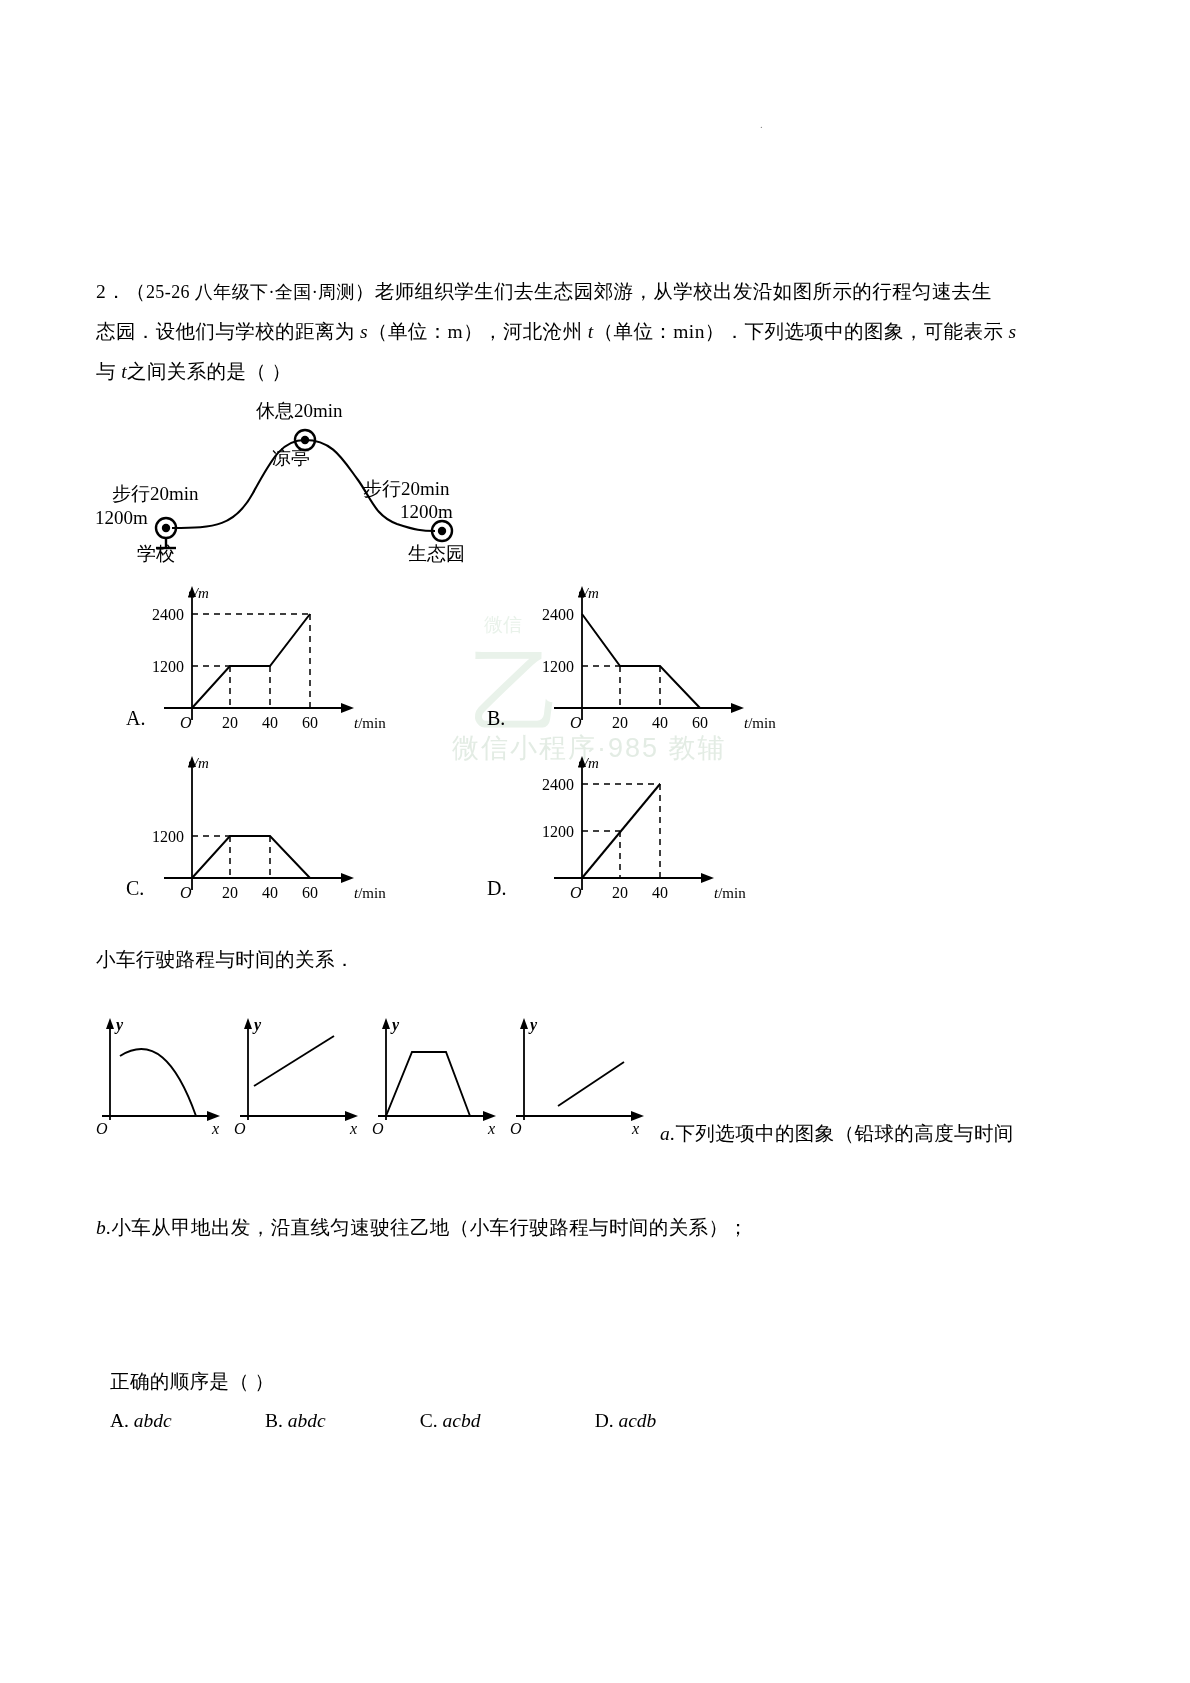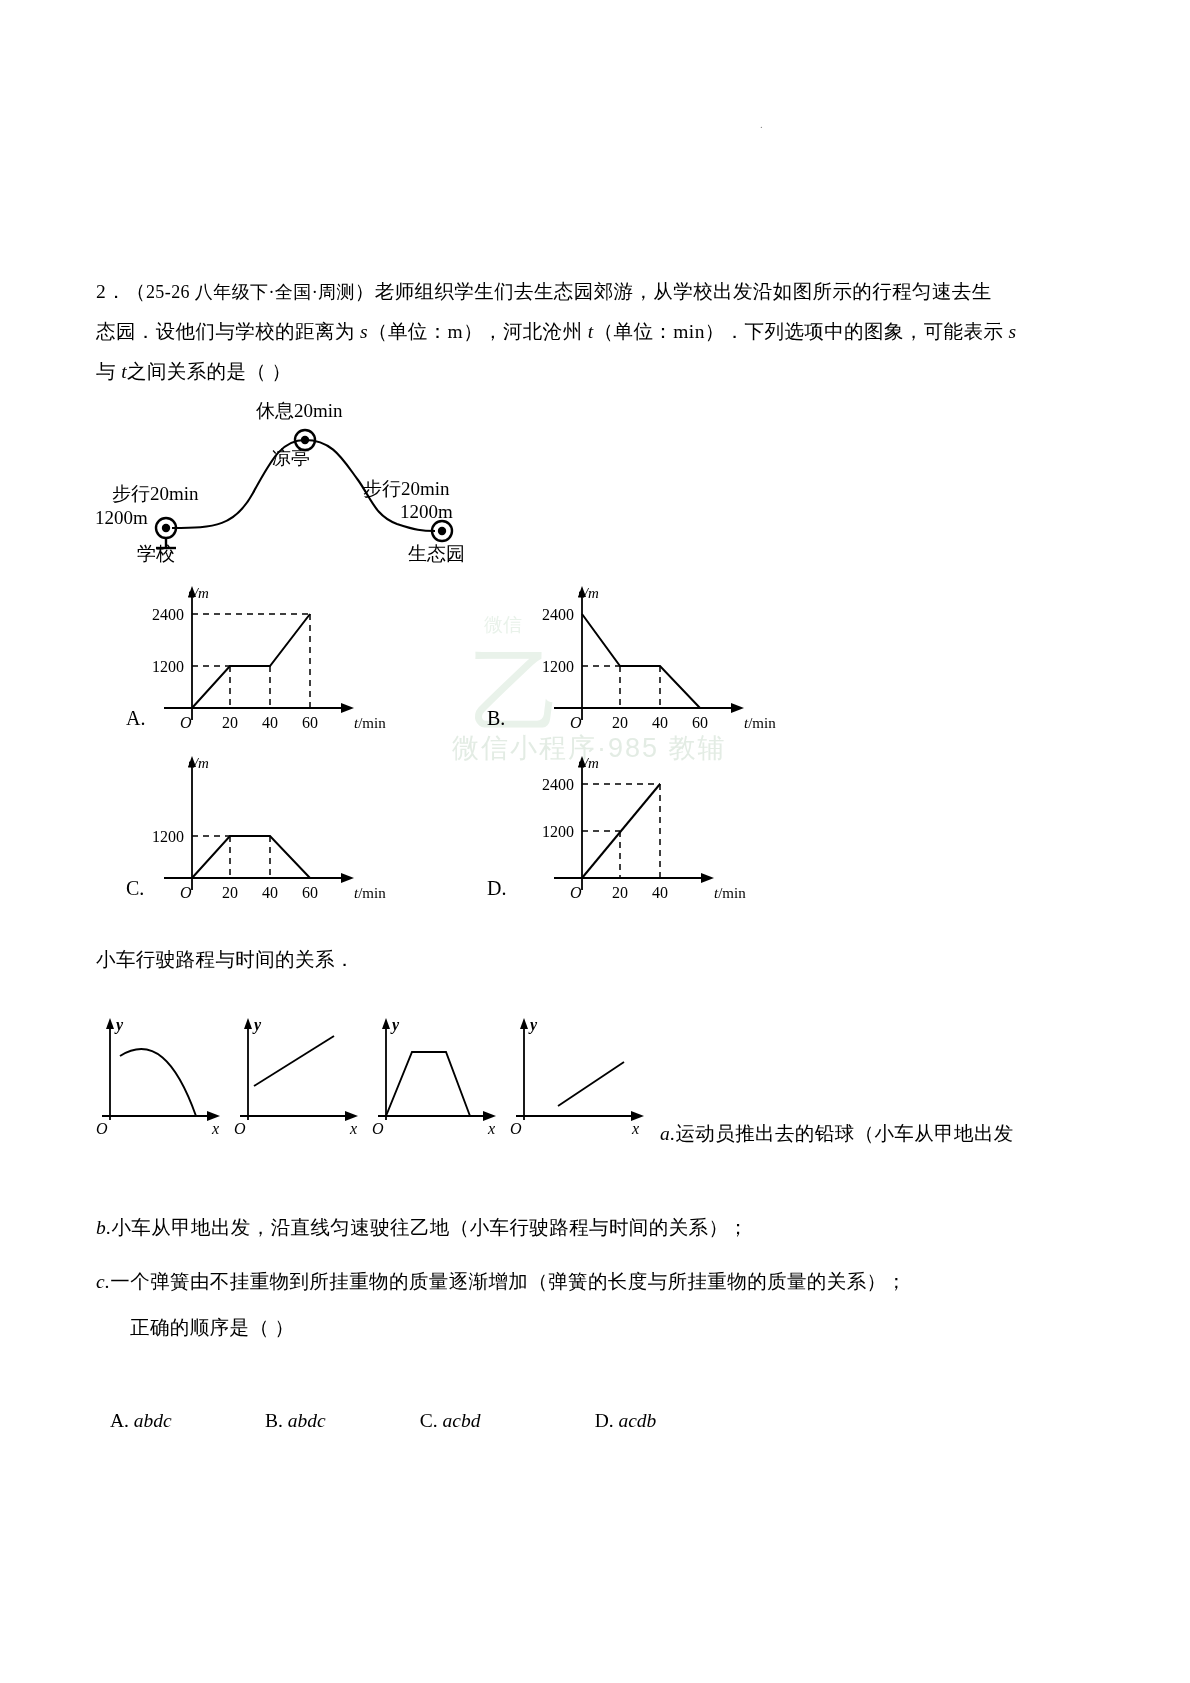--- a/index.html
+++ b/index.html
@@ -252,29 +252,26 @@
       <line x1="10" y1="104" x2="128" y2="104" stroke="#000" stroke-width="1.8"></line>
       <polygon points="138,104 125,99 125,109" fill="#000"></polygon>
       <line x1="52" y1="94" x2="118" y2="50" stroke="#000" stroke-width="1.9"></line>
       <text x="24" y="18" font-size="16" font-style="italic" font-weight="bold">y</text>
       <text x="4" y="122" font-size="16" font-style="italic">O</text>
       <text x="126" y="122" font-size="16" font-style="italic">x</text>
     </svg>
   </div>
 
   <div class="q3row qtext" style="left:660px;top:1114px;width:460px;">
-    <span class="it">a.</span><span>运动员推出去的铅球（小车从甲地出发</span>
+    <span class="it">a.</span><span>下列选项中的图象（铅球的高度与时间</span>
   </div>
   <div class="q3row qtext" style="left:96px;top:1208px;width:980px;">
     <span class="it">b.</span><span>小车从甲地出发，沿直线匀速驶往乙地（小车行驶路程与时间的关系）；</span>
   </div>
-  <div class="q3row qtext" style="left:96px;top:1262px;width:1000px;">
-    <span class="it">c.</span><span>一个弹簧由不挂重物到所挂重物的质量逐渐增加（弹簧的长度与所挂重物的质量的关系）；</span>
-  </div>
-  <div class="q3row qtext" style="left:110px;top:1308px;width:600px;margin-left:20px;">正确的顺序是（          ）</div>
+  <div class="q3row qtext" style="left:110px;top:1362px;width:600px;">正确的顺序是（          ）</div>
 
   <div class="choices" style="top:1410px;">
     <span style="width:150px;"><span>A.</span> <span class="it">abdc</span></span>
     <span style="width:150px;"><span>B.</span> <span class="it">abdc</span></span>
     <span style="width:170px;"><span>C.</span> <span class="it">acbd</span></span>
     <span style="width:150px;"><span>D.</span> <span class="it">acdb</span></span>
   </div>
 
 
 </div>

